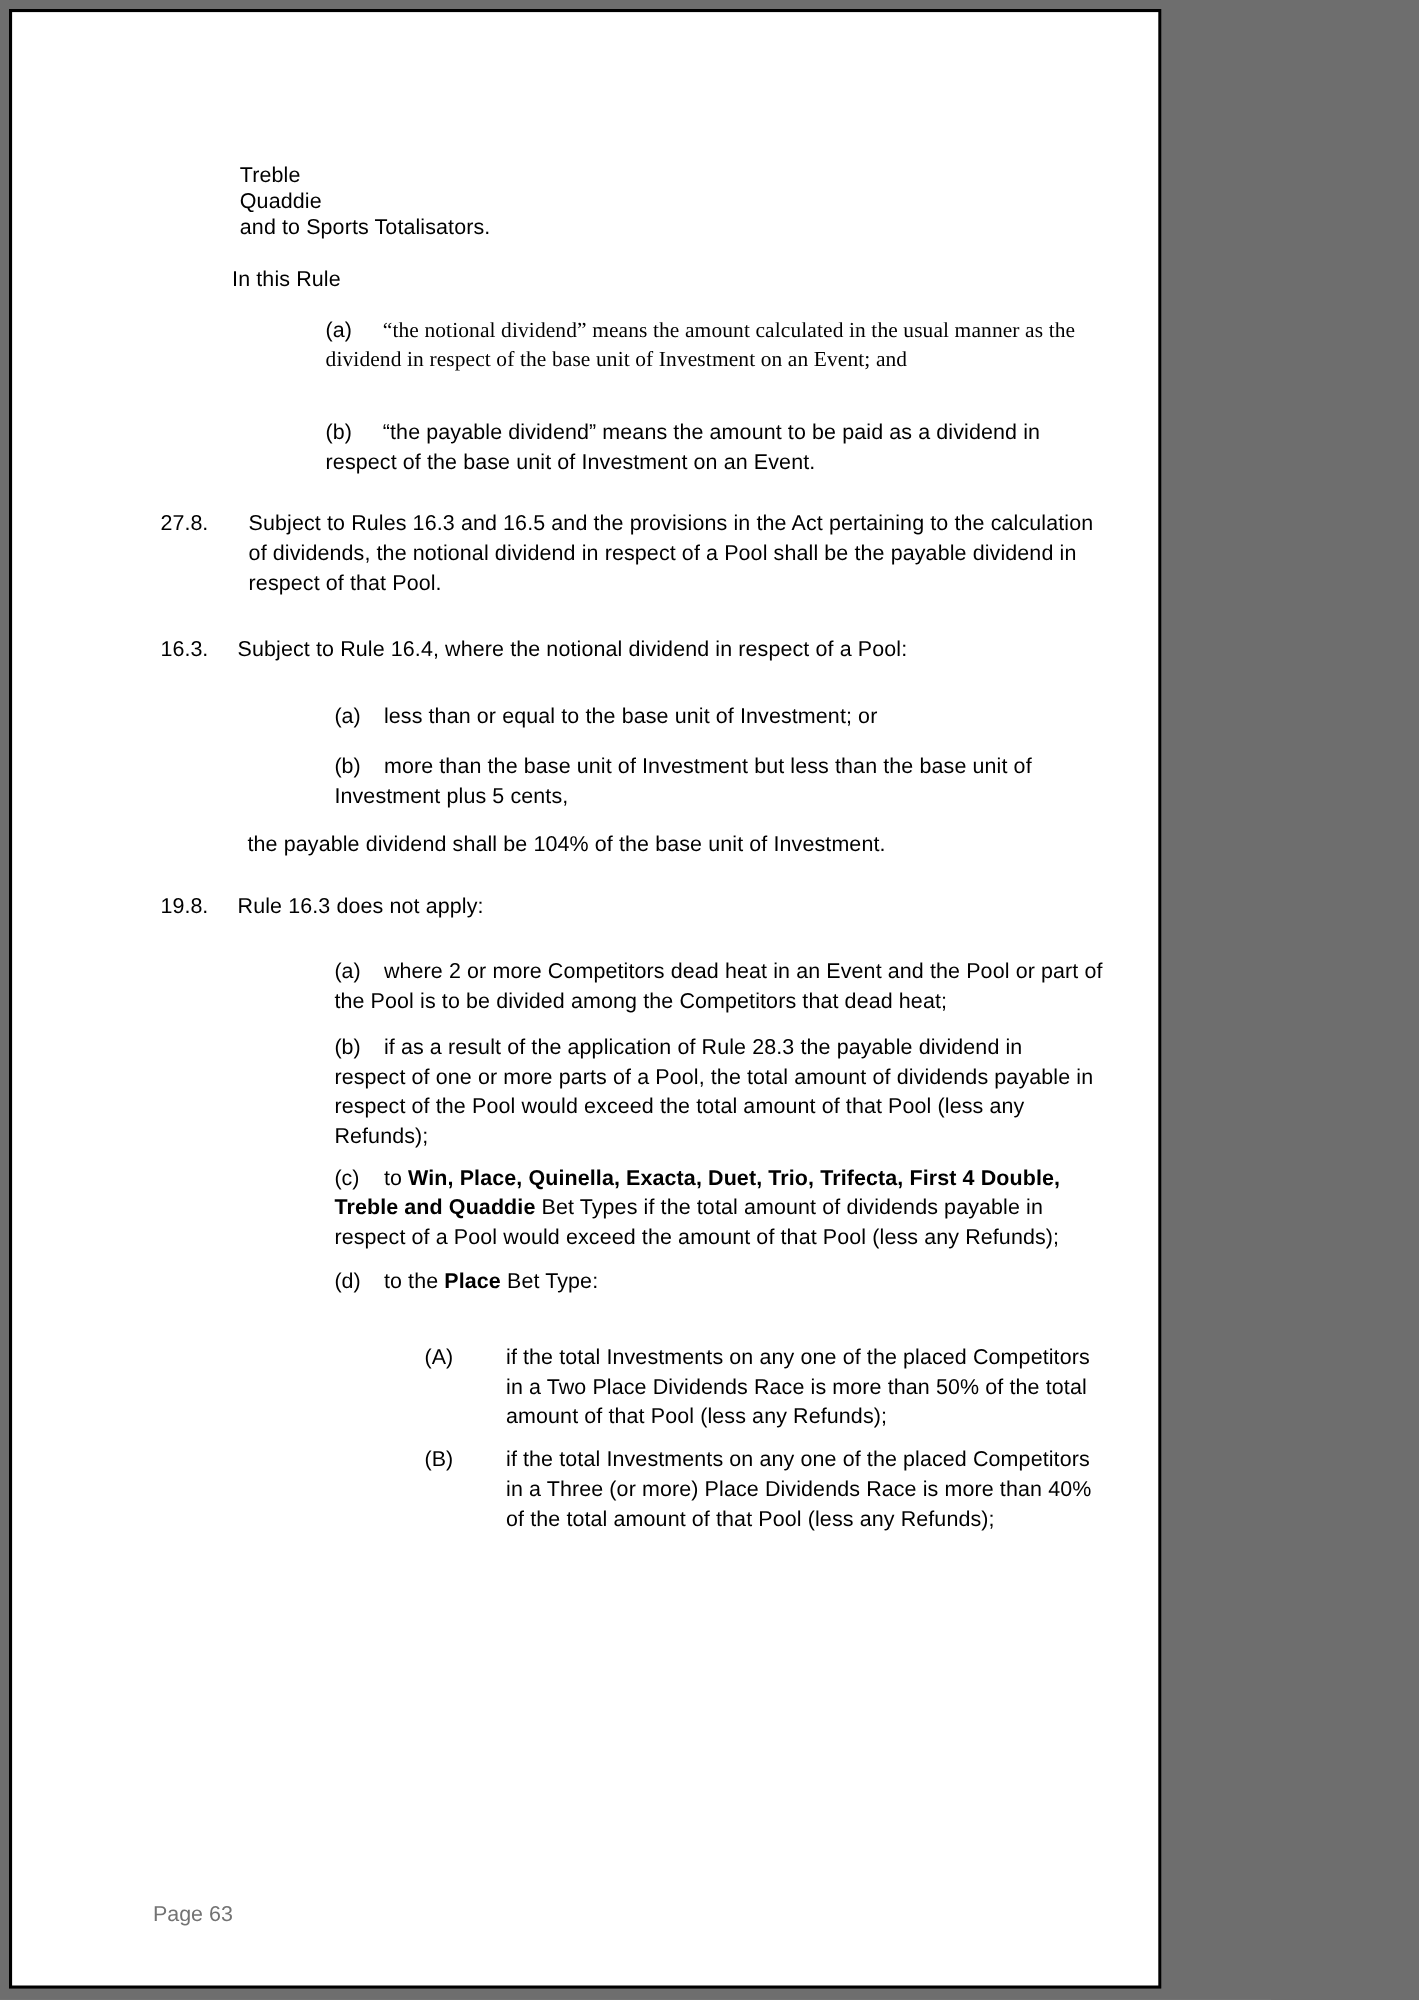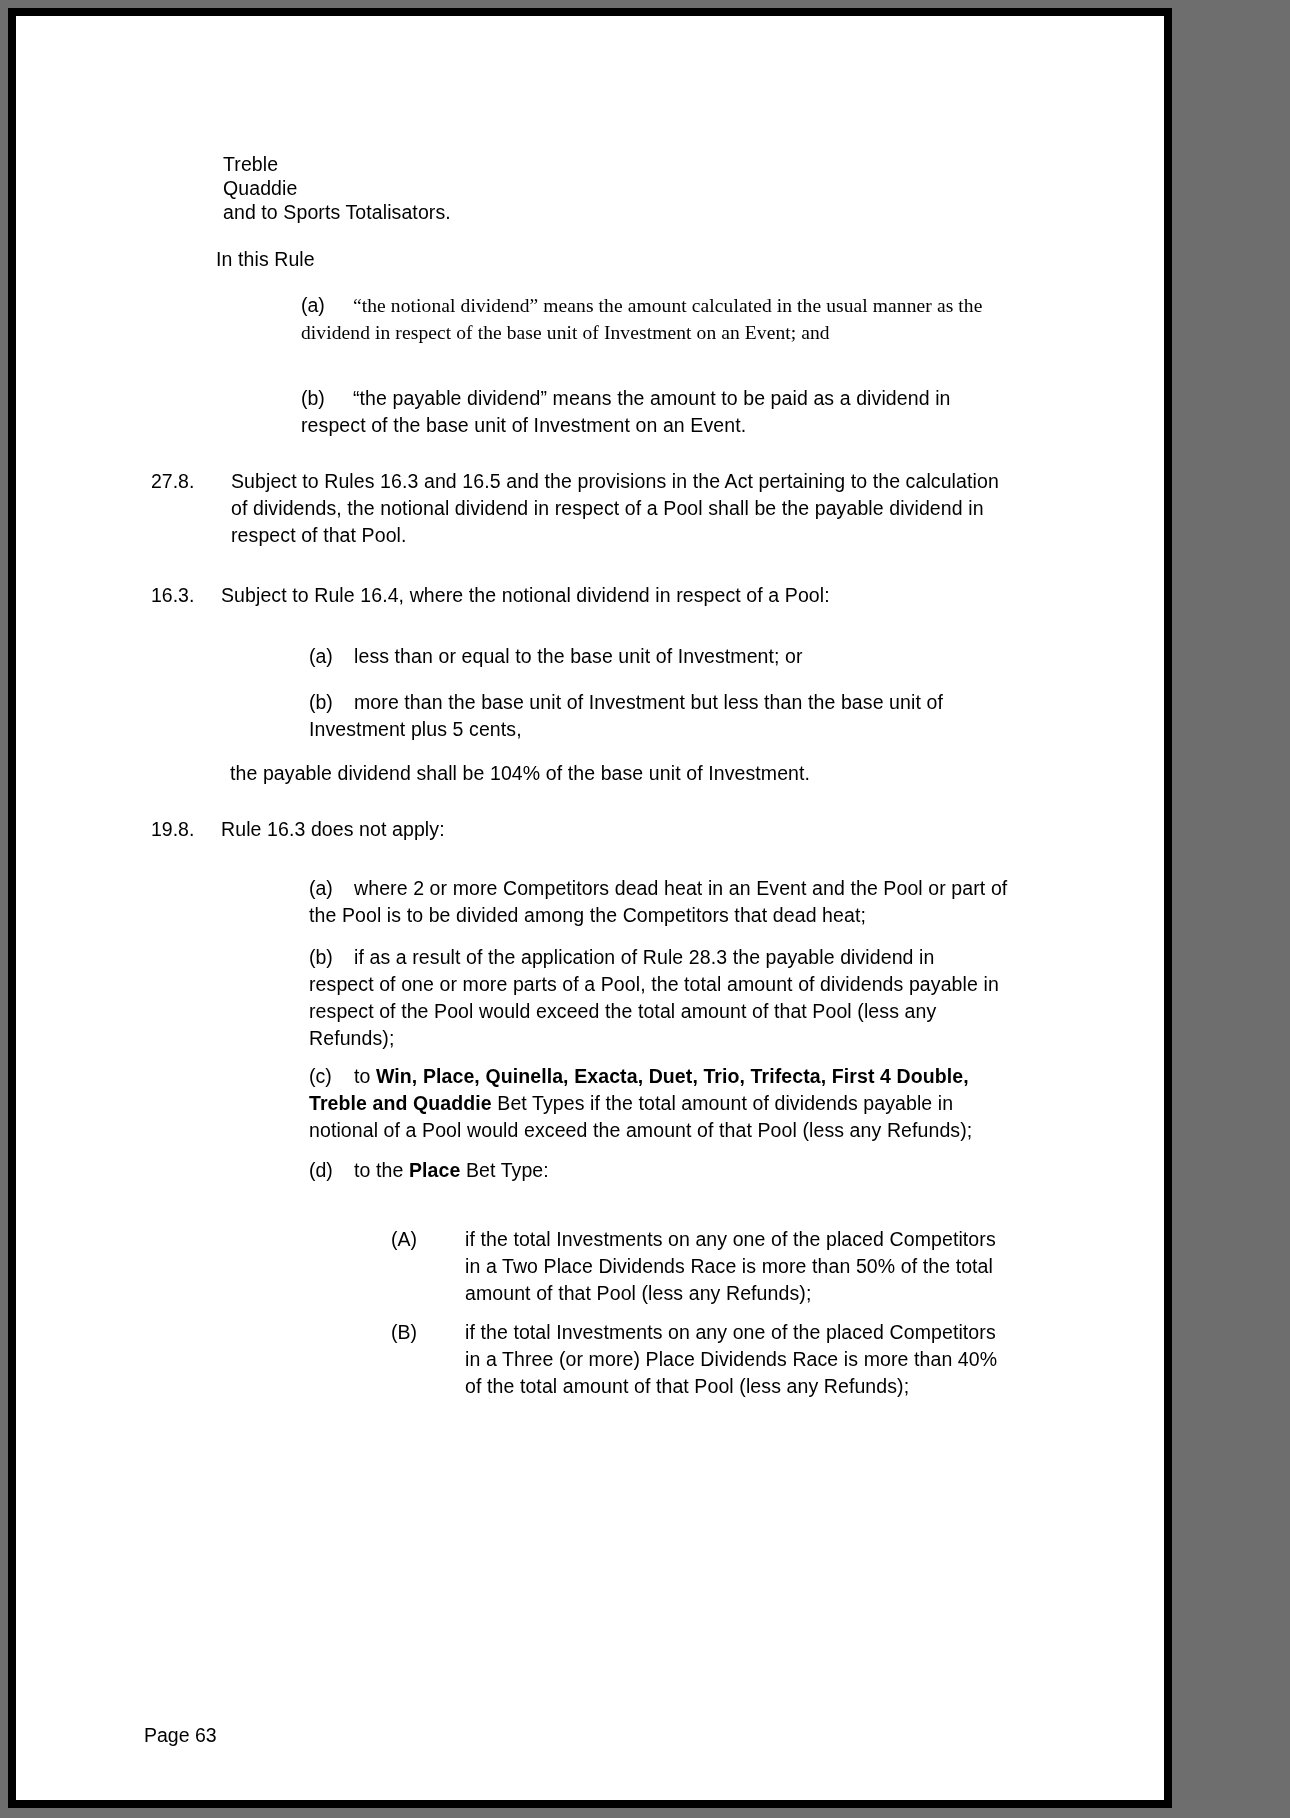--- a/index.html
+++ b/index.html
@@ -9,24 +9,24 @@
   }
   body {
     width: 1290px;
     height: 1818px;
     font-family: "Liberation Sans", sans-serif;
   }
   .page-frame {
     position: absolute;
     left: 8px;
     top: 8px;
-    width: 1164px;
+    width: 1048px;
     height: 1800px;
     background: #ffffff;
-    border: 8px solid #000000;
+    border: 3px solid #000000;
     box-sizing: border-box;
     overflow: hidden;
   }
   .page-body {
     position: absolute;
     left: 0;
     top: 0;
     width: 100%;
     height: 100%;
   }
@@ -53,21 +53,21 @@
   }
   b, .bold { font-weight: bold; }
 
   
   .footer {
     position: absolute;
     left: 128px;
     bottom: 52px;
     font-size: 19.5px;
     line-height: 26px;
-    color: #000000;
+    color: #737373;
   }
 </style>
 </head>
 <body>
 
 <div class="page-frame">
   <div class="page-body">
 
     <div class="tb" style="left:207px; top:135px; width:600px;">Treble</div>
     <div class="tb" style="left:207px; top:159px; width:600px;">Quaddie</div>
@@ -99,21 +99,21 @@
     <div class="tb" style="left:205px; top:800px; width:785px;">Rule 16.3 does not apply:</div>
 
     <div class="hang" style="left:293px; top:859px; width:50px;">(a)</div>
     <div class="tb" style="left:293px; top:859px; width:700px; text-indent:45px;">where 2 or more Competitors dead heat in an Event and the Pool or part of the Pool is to be divided among the Competitors that dead heat;</div>
 
     <div class="hang" style="left:293px; top:928px; width:50px;">(b)</div>
     <div class="tb" style="left:293px; top:928px; width:690px; text-indent:45px;">if as a result of the application of Rule 28.3 the payable dividend in respect of one or more parts of a Pool, the total amount of dividends payable in respect of the Pool  would exceed the total amount of that Pool (less any Refunds);</div>
 
     <div class="hang" style="left:293px; top:1047px; width:50px;">(c)</div>
     <div class="tb" style="left:293px; top:1047px; width:690px; text-indent:45px;">
-      <span>to </span><b>Win, Place, Quinella, Exacta, Duet, Trio, Trifecta, First 4 Double, Treble and Quaddie</b><span> Bet Types if the total amount of dividends payable in notional of a Pool  would exceed the amount of that Pool  (less any Refunds);</span>
+      <span>to </span><b>Win, Place, Quinella, Exacta, Duet, Trio, Trifecta, First 4 Double, Treble and Quaddie</b><span> Bet Types if the total amount of dividends payable in respect of a Pool  would exceed the amount of that Pool  (less any Refunds);</span>
     </div>
 
     <div class="hang" style="left:293px; top:1141px; width:50px;">(d)</div>
     <div class="tb" style="left:293px; top:1141px; width:690px; text-indent:45px;">
       <span>to the </span><b>Place</b><span> Bet Type:</span>
     </div>
 
     <div class="hang" style="left:375px; top:1210px; width:70px;">(A)</div>
     <div class="tb" style="left:449px; top:1210px; width:535px;">if the total Investments on any one of the placed Competitors in a Two Place Dividends Race is more than 50% of the total amount of that Pool  (less any Refunds);</div>
 

